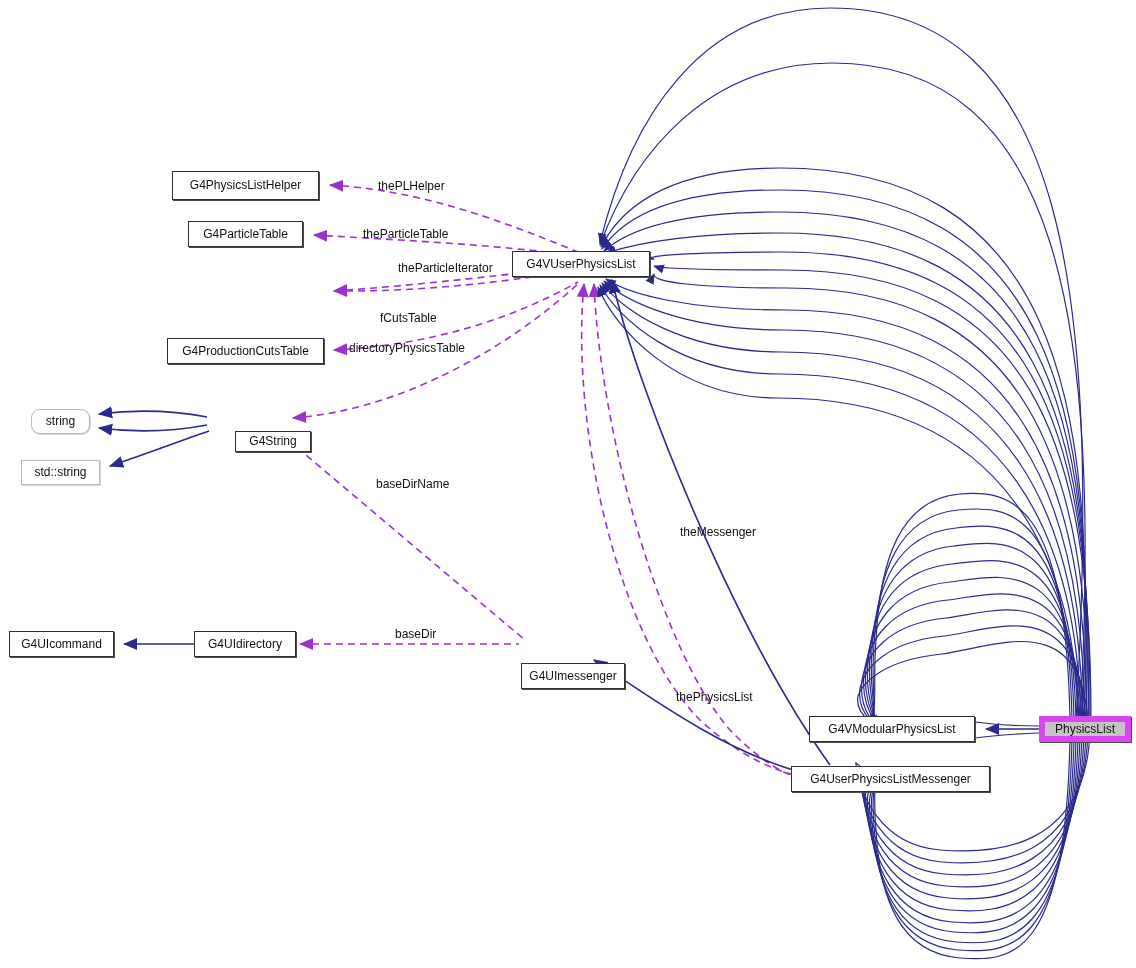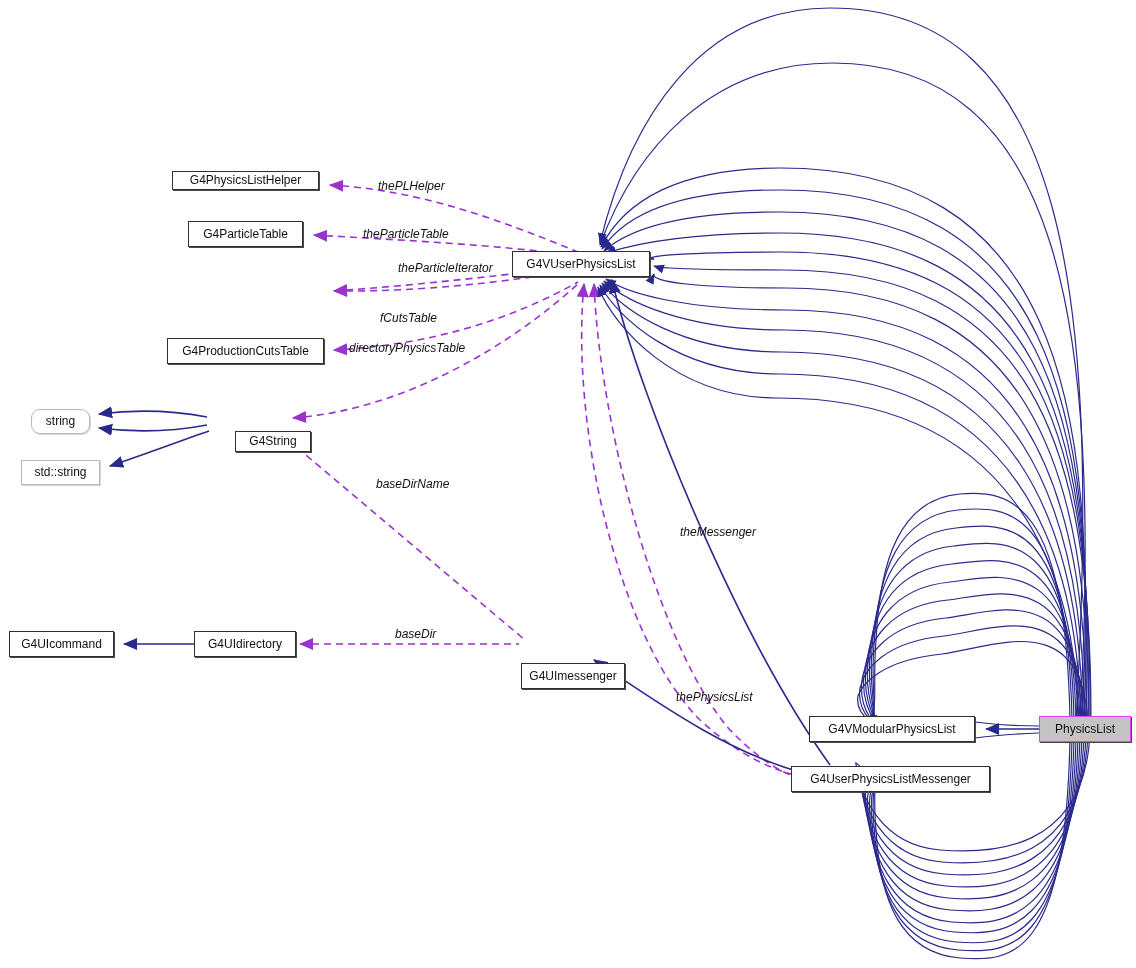--- a/index.html
+++ b/index.html
@@ -24,32 +24,31 @@
     color:#101010;
     white-space:nowrap;
     z-index:5;
   }
   .node.soft{
     border:1px solid #b9b9b9;
     box-shadow:1px 1px 0 0 #d5d5d5;
   }
   .node.hl{
     background:#c4c4c4;
-    border:1px solid #d946ef;
+    border:6px solid #d946ef;
     box-shadow:1px 1px 0 0 #4a4a4a;
   }
   .node.two{line-height:14px;white-space:normal;}
   .elabel{
     position:absolute;
     font-size:12px;
     color:#101010;
     white-space:nowrap;
     z-index:6;
     background:transparent;
-    font-style:italic;
   }
 </style>
 </head>
 <body>
 
 <div id="canvas">
 
   <svg id="edges" viewBox="0 0 1136 968" xmlns="http://www.w3.org/2000/svg">
     <defs>
       <marker id="ah-navy" viewBox="0 0 12 10" refX="11" refY="5" markerWidth="9" markerHeight="8" orient="auto-start-reverse">
@@ -144,21 +143,21 @@
       <path d="M1088,732 C1084,864 992,866 942,862 C882,857 862,806 858,770 C854,760 884,794 884,780"></path>
       <path d="M1090,731 C1086,852 990,854 940,850 C880,845 860,794 856,764 C852,756 886,796 886,781"></path>
     </g>
 
     <g fill="none" stroke="#2a2a8c" stroke-width="1.2">
       <path d="M1039,726 C1010,726 990,724 975,722"></path>
       <path d="M1039,733 C1010,734 990,736 975,738"></path>
     </g>
   </svg>
 
-  <div class="node" style="left:172px;top:171px;width:147px;height:19px;">
+  <div class="node" style="left:172px;top:171px;width:147px;height:29px;">
     <span>G4PhysicsListHelper</span>
   </div>
 
   <div class="node" style="left:188px;top:221px;width:115px;height:26px;">
     <span>G4ParticleTable</span>
   </div>
 
 
   <div class="node" style="left:167px;top:338px;width:157px;height:26px;">
     <span>G4ProductionCutsTable</span>

